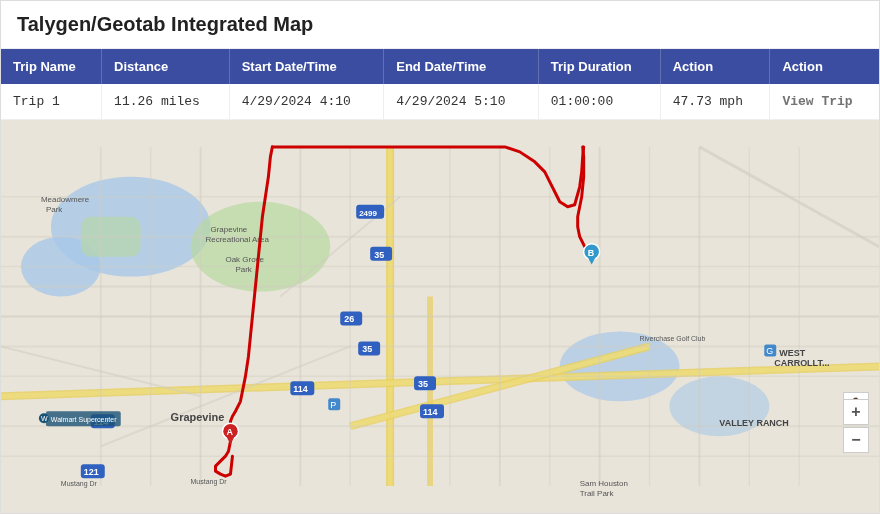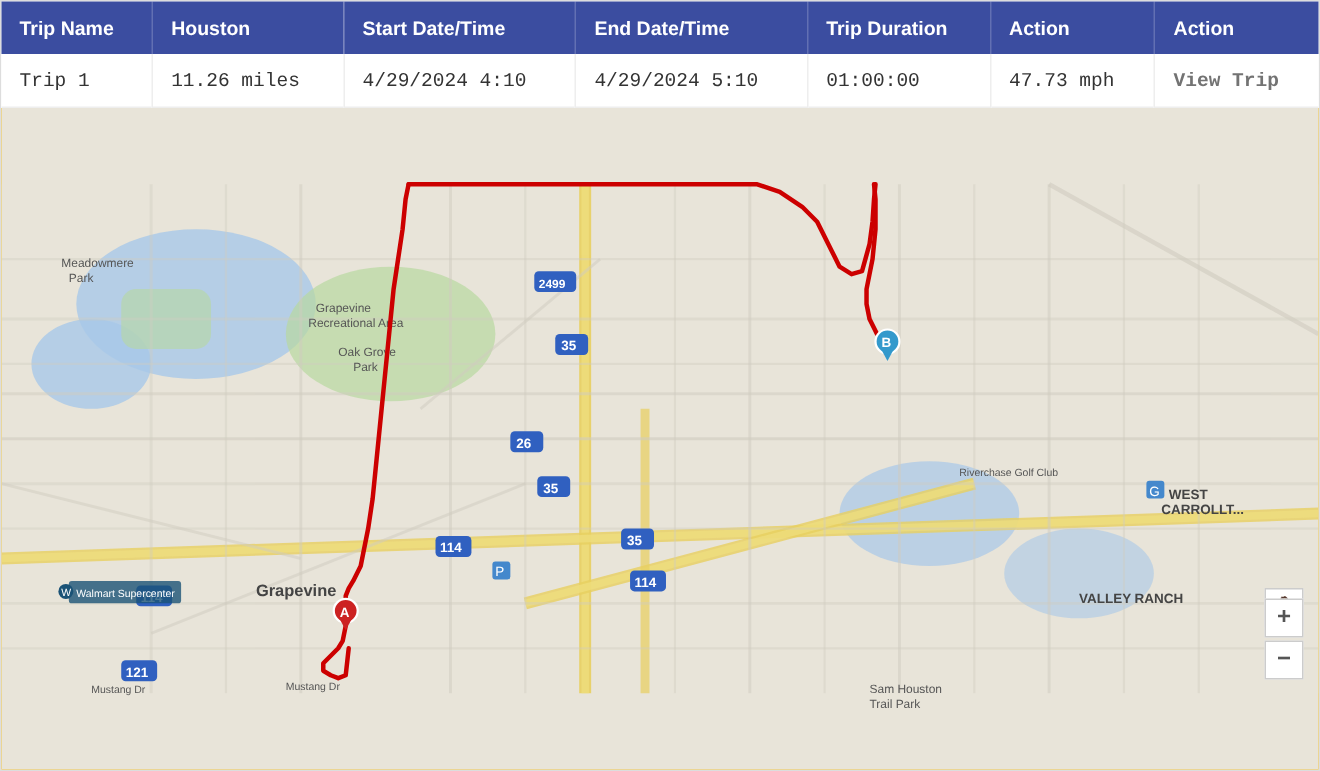--- a/index.html
+++ b/index.html
@@ -65,21 +65,21 @@
     .view-trip-link {
       color: #737373;
       font-weight: 600;
       text-decoration: none;
       cursor: pointer;
     }
     .map-container {
       flex: 1;
       position: relative;
       overflow: hidden;
-      background: #eab308;
+      background: #c2410c;
     }
     
     .map-bg {
       width: 100%;
       height: 100%;
       position: absolute;
       top: 0; left: 0;
       background: #e8e4d9;
     }
     
@@ -125,27 +125,30 @@
       justify-content: center;
       cursor: pointer;
       font-size: 14px;
     }
   </style>
 </head>
 <body>
 
 <div class="app-container">
 
+  <div class="header">
+    <span class="header-title">Talygen/Geotab Integrated Map</span>
+  </div>
 
   <div class="table-section">
     <table>
       <thead>
         <tr>
           <th>Trip Name</th>
-          <th>Houston</th>
+          <th>Distance</th>
           <th>Start Date/Time</th>
           <th>End Date/Time</th>
           <th>Trip Duration</th>
           <th>Action</th>
           <th>Action</th>
         </tr>
       </thead>
       <tbody>
         <tr class="table-row">
           <td>Trip 1</td>

